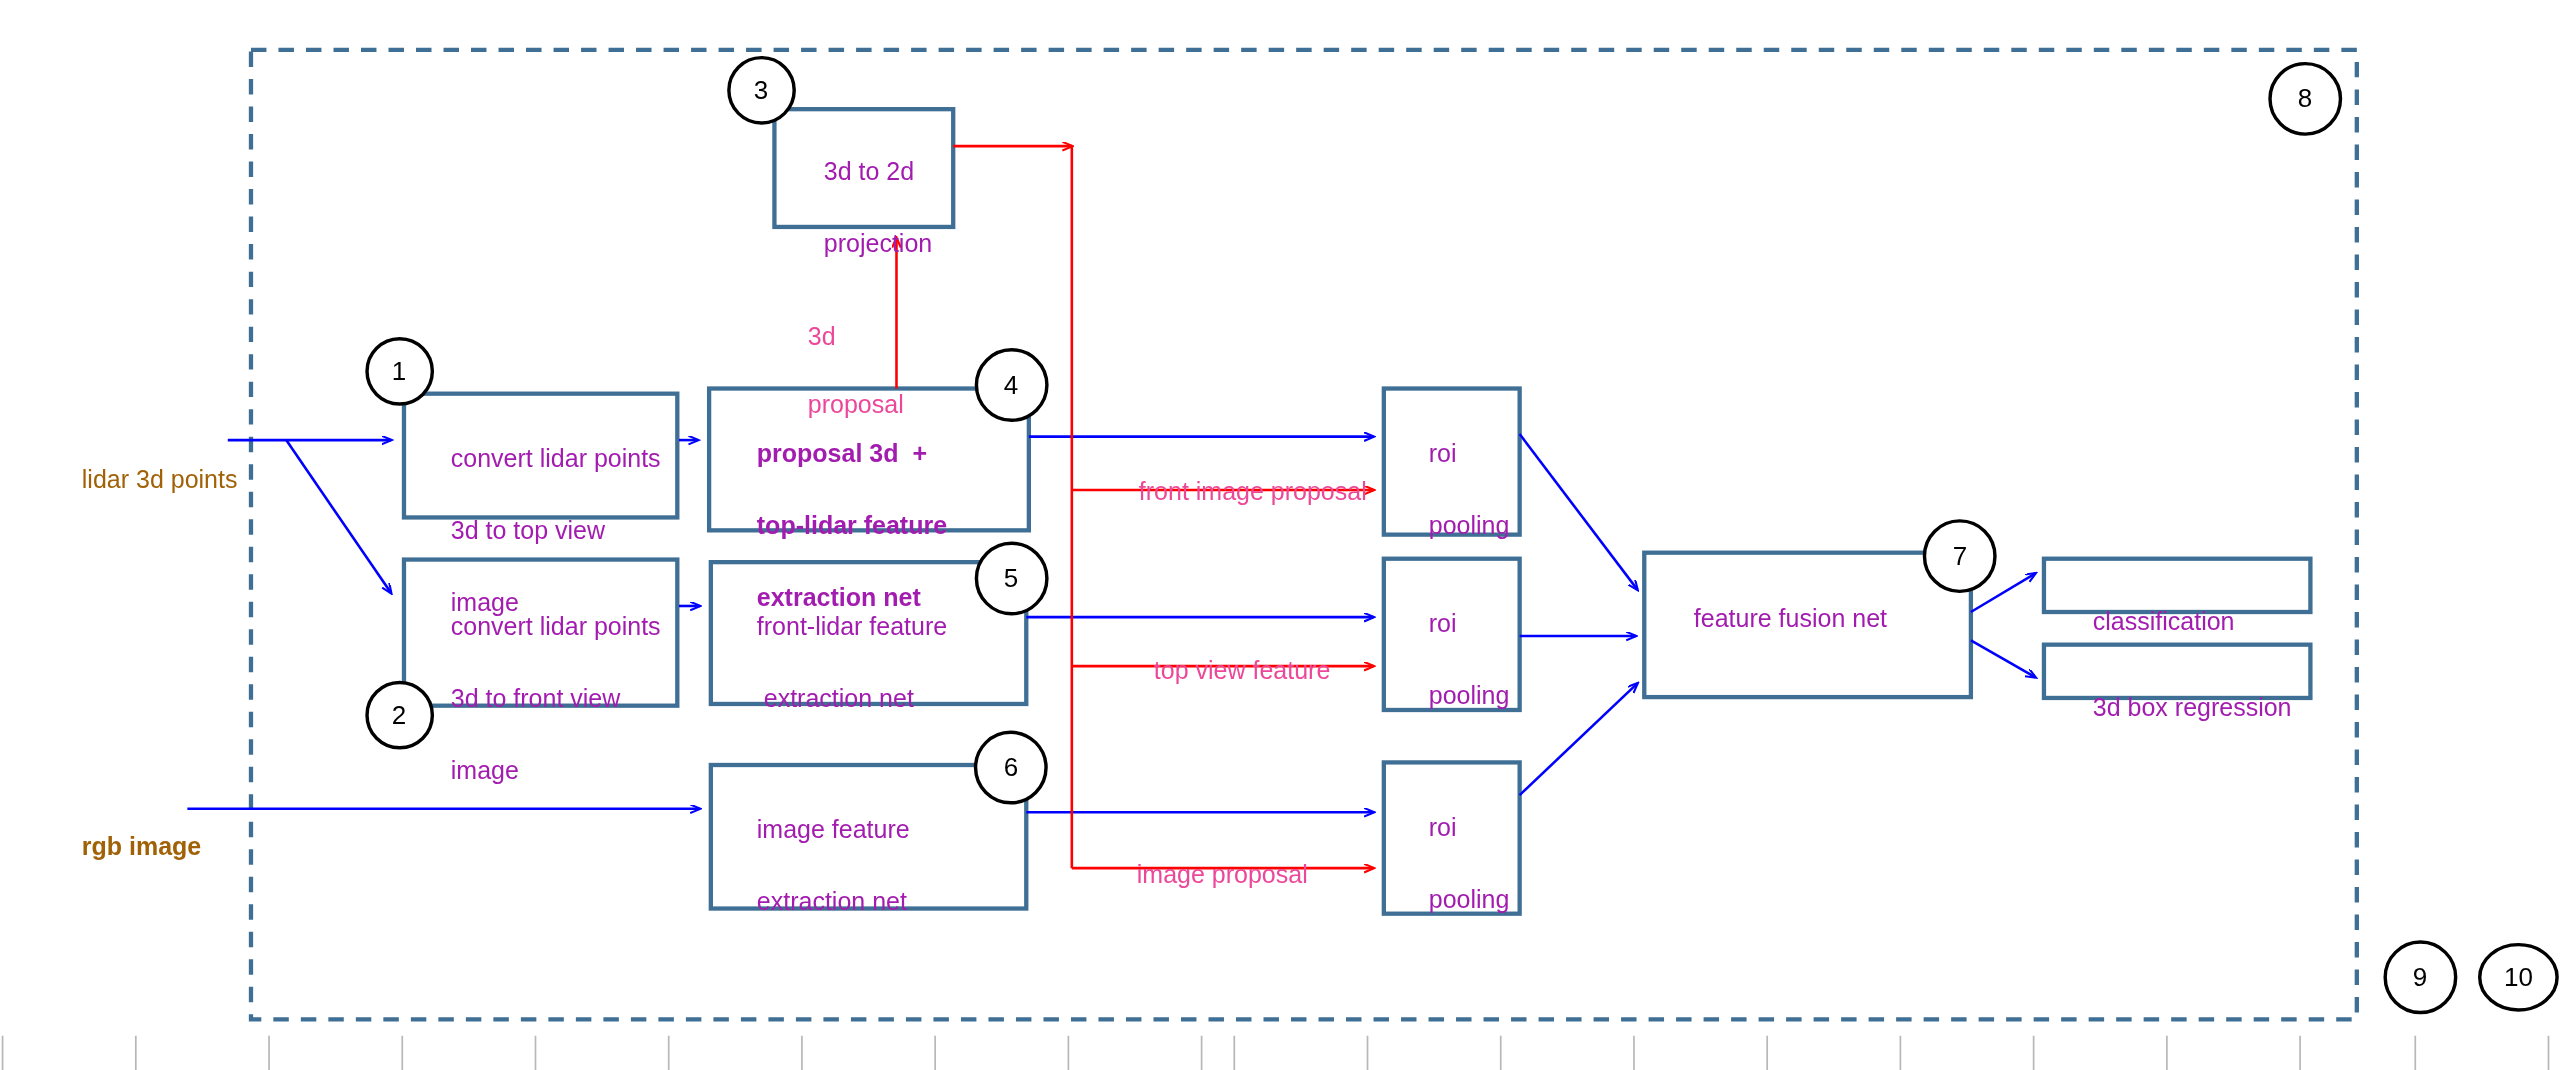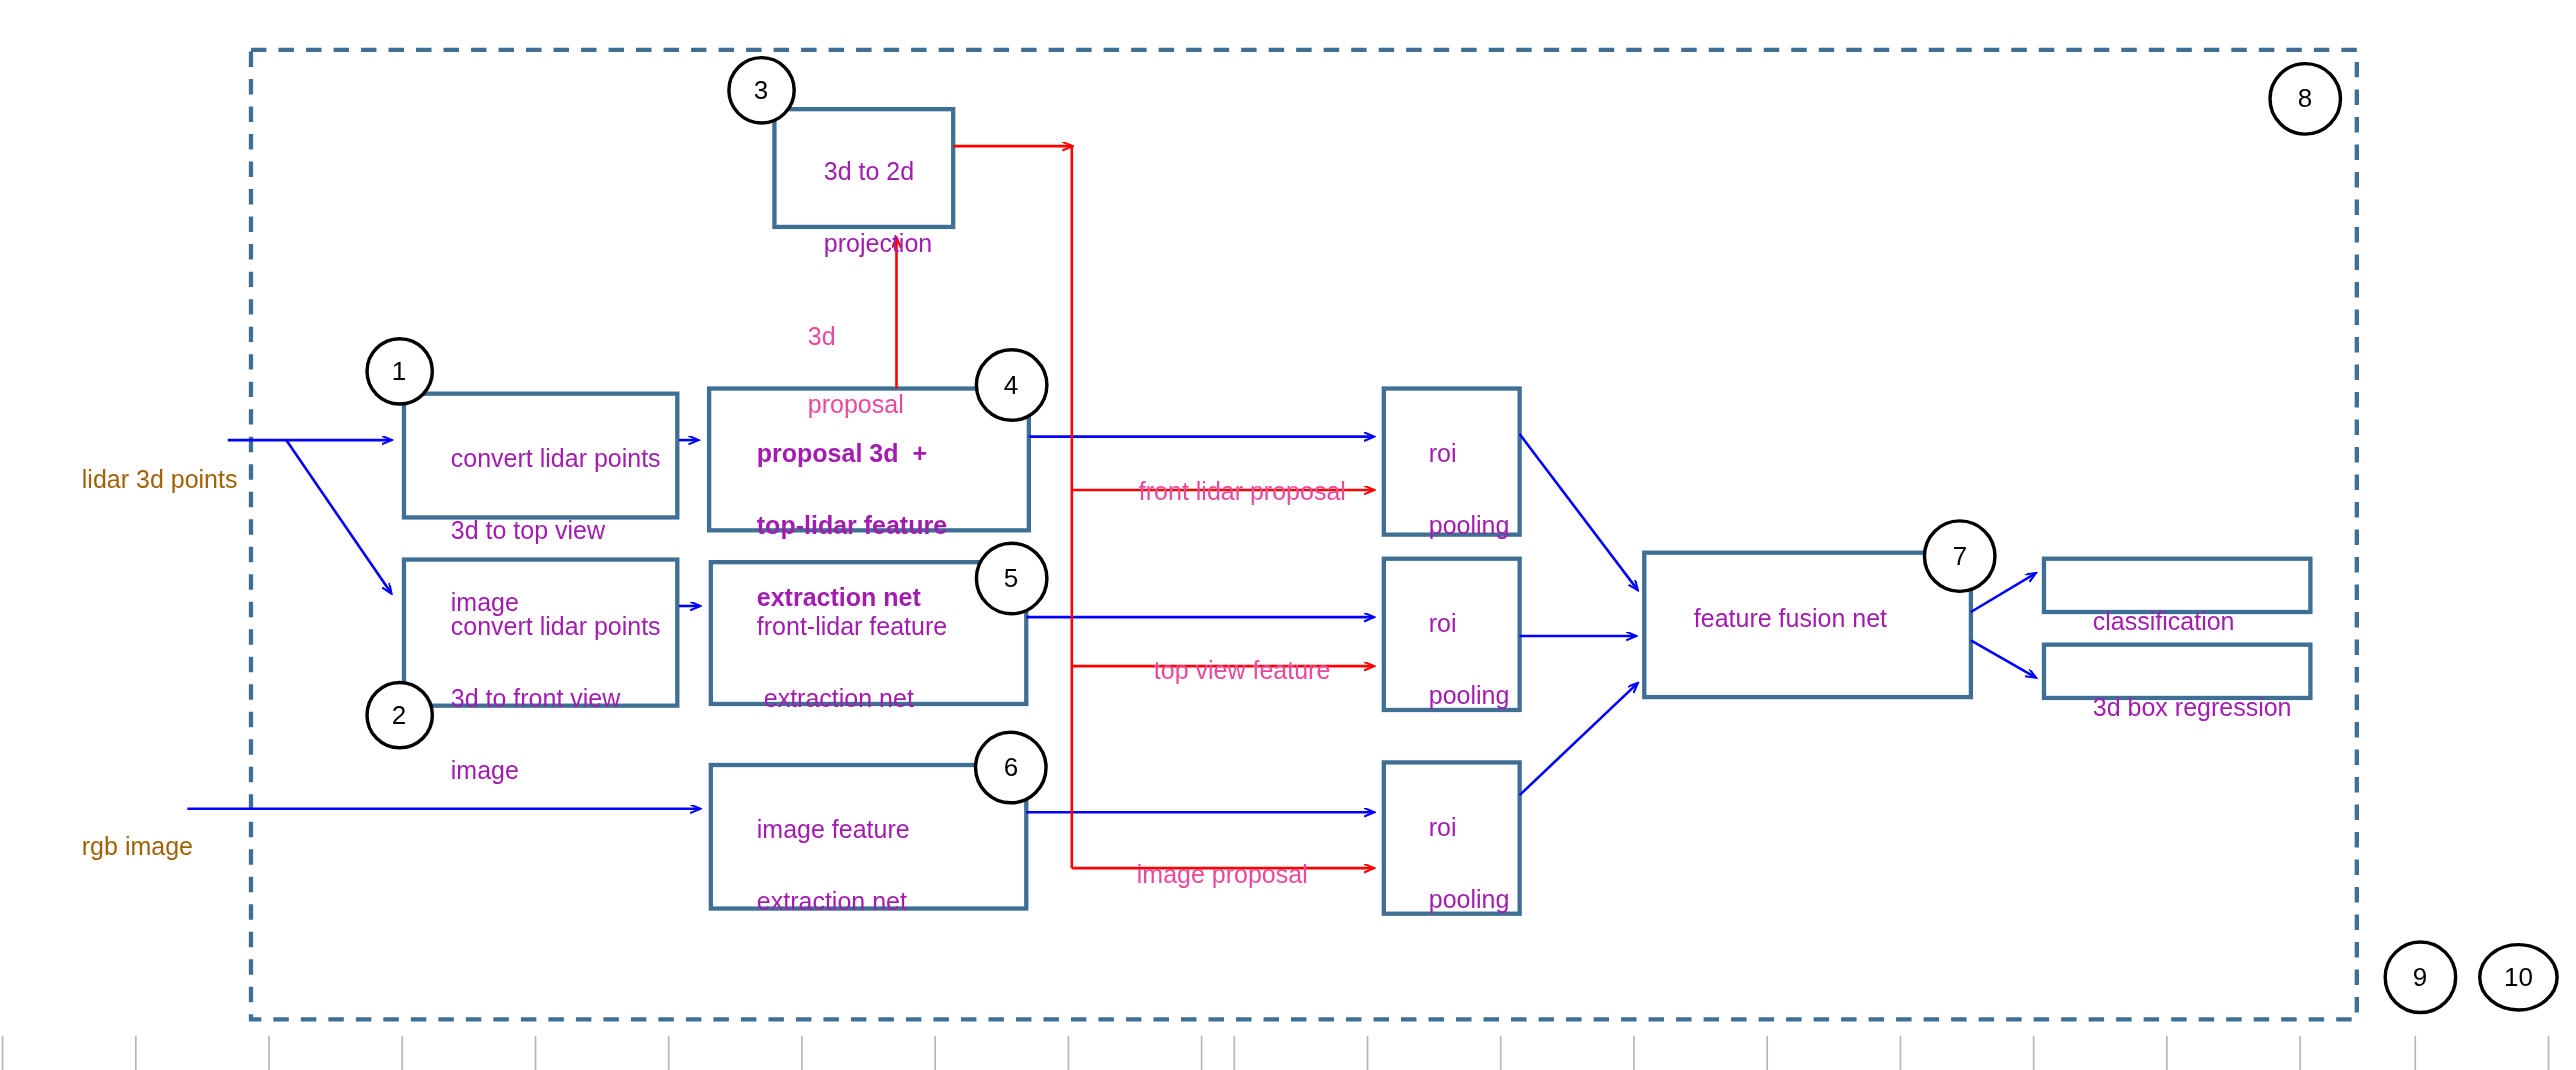--- a/index.html
+++ b/index.html
@@ -219,31 +219,31 @@
   </div>
 
   <div class="node-label" style="left:2065px; top:653px; width:249px;">
     <span>3d box regression</span>
   </div>
 
   <div class="edge-label blue" style="left:54px; top:428px;">
     <span>lidar 3d points</span>
   </div>
 
-  <div class="edge-label blue" style="left:54px; top:795px;">
+  <div class="edge-label blue" style="left:54px; top:795px;font-weight:bold;">
     <span>rgb image</span>
   </div>
 
   <div class="edge-label red" style="left:780px; top:285px; width:138px; text-align:left;">
     <span>3d</span><br>
     <span>proposal</span>
   </div>
 
   <div class="edge-label red" style="left:1111px; top:440px;">
-    <span>front lidar proposal</span>
+    <span>front image proposal</span>
   </div>
 
   <div class="edge-label red" style="left:1126px; top:619px;">
     <span>top view feature</span>
   </div>
 
   <div class="edge-label red" style="left:1109px; top:823px;">
     <span>image proposal</span>
   </div>
 

